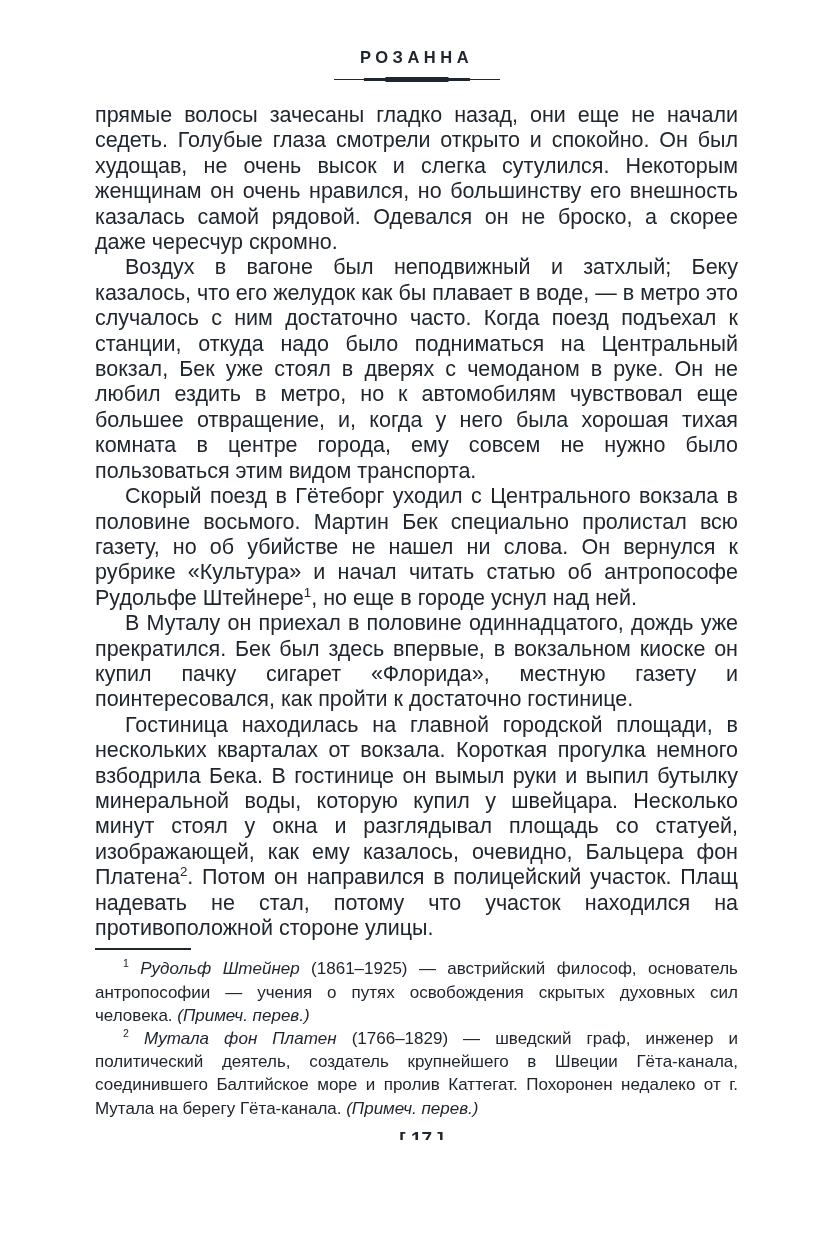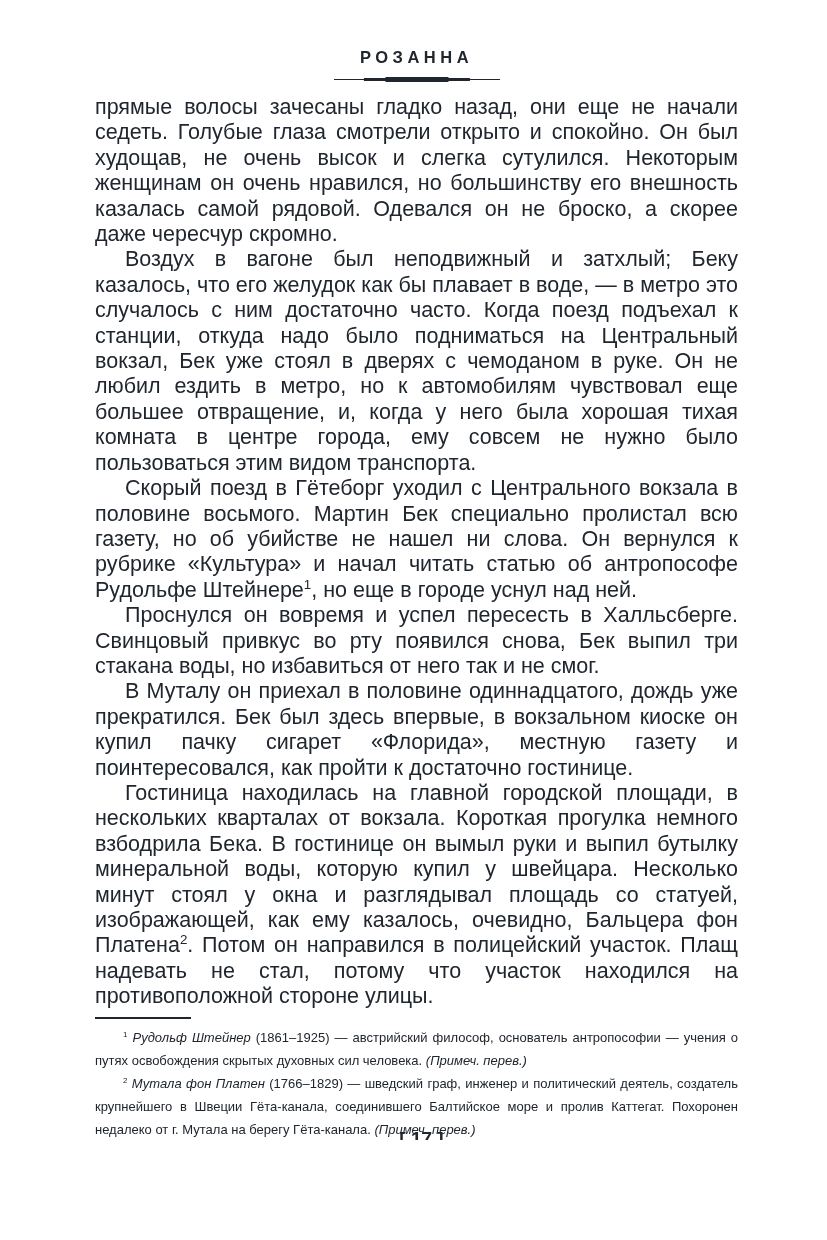--- a/index.html
+++ b/index.html
@@ -46,21 +46,21 @@
     left: 50%;
     transform: translateX(-50%);
     background: #20262e;
   }
   .head-rule .r-thin  { top: 2px; width: 100%; height: 1px; }
   .head-rule .r-mid   { top: 1px; width: 64%;  height: 3px; }
   .head-rule .r-thick { top: 0;   width: 38%;  height: 5px; }
 
   
   .body-text {
-    margin-top: 13px;
+    margin-top: 21px;
     font-size: 21.5px;
     line-height: 25.4px;
     text-align: justify;
   }
   p.para {
     margin: 0;
     padding: 0;
   }
   p.para.indent { text-indent: 30px; }
   sup.fn-ref {
@@ -73,21 +73,21 @@
   .footnotes { margin-top: 7px; }
   .fn-sep {
     width: 96px;
     height: 0;
     border-top: 2px solid #20262e;
     margin: 0 0 7px 0;
   }
   p.footnote {
     margin: 0;
     padding: 0;
-    font-size: 13px;
+    font-size: 17px;
     line-height: 23.2px;
     text-align: justify;
     text-indent: 28px;
   }
   p.footnote i { font-style: italic; }
 
   
   .folio {
     position: absolute;
     left: 16px;
@@ -111,21 +111,20 @@
         <span class="r-thin"></span>
         <span class="r-mid"></span>
         <span class="r-thick"></span>
       </div>
     </header>
 
     <main class="body-text" id="body-paragraphs">
         <p class="para">прямые волосы зачесаны гладко назад, они еще не начали седеть. Голубые глаза смотрели открыто и спокойно. Он был худощав, не очень высок и слегка сутулился. Некоторым женщинам он очень нравился, но большинству его внешность казалась самой рядовой. Одевался он не броско, а скорее даже чересчур скромно.</p>
         <p class="para indent">Воздух в вагоне был неподвижный и затхлый; Беку казалось, что его желудок как бы плавает в воде, — в метро это случалось с ним достаточно часто. Когда поезд подъехал к станции, откуда надо было подниматься на Центральный вокзал, Бек уже стоял в дверях с чемоданом в руке. Он не любил ездить в метро, но к автомобилям чувствовал еще большее отвращение, и, когда у него была хорошая тихая комната в центре города, ему совсем не нужно было пользоваться этим видом транспорта.</p>
         <p class="para indent">Скорый поезд в Гётеборг уходил с Центрального вокзала в половине восьмого. Мартин Бек специально пролистал всю газету, но об убийстве не нашел ни слова. Он вернулся к рубрике «Культура» и начал читать статью об антропософе Рудольфе Штейнере<sup class="fn-ref">1</sup>, но еще в городе уснул над ней.</p>
-        <p class="para indent">Проснулся он вовремя и успел пересесть в Халльсберге. Свинцовый привкус во рту появился снова, Бек выпил три стакана воды, но избавиться от него так и не смог.</p>
         <p class="para indent">В Муталу он приехал в половине одиннадцатого, дождь уже прекратился. Бек был здесь впервые, в вокзальном киоске он купил пачку сигарет «Флорида», местную газету и поинтересовался, как пройти к достаточно гостинице.</p>
         <p class="para indent">Гостиница находилась на главной городской площади, в нескольких кварталах от вокзала. Короткая прогулка немного взбодрила Бека. В гостинице он вымыл руки и выпил бутылку минеральной воды, которую купил у швейцара. Несколько минут стоял у окна и разглядывал площадь со статуей, изображающей, как ему казалось, очевидно, Бальцера фон Платена<sup class="fn-ref">2</sup>. Потом он направился в полицейский участок. Плащ надевать не стал, потому что участок находился на противоположной стороне улицы.</p>
       </main>
 
     <section class="footnotes">
       <div class="fn-sep"></div>
       <div id="footnote-list">
           <p class="footnote"><sup class="fn-ref">1</sup> <i>Рудольф Штейнер</i> (1861–1925) — австрийский философ, основатель антропософии — учения о путях освобождения скрытых духовных сил человека. <i>(Примеч. перев.)</i></p>
           <p class="footnote"><sup class="fn-ref">2</sup> <i>Мутала фон Платен</i> (1766–1829) — шведский граф, инженер и политический деятель, создатель крупнейшего в Швеции Гёта-канала, соединившего Балтийское море и пролив Каттегат. Похоронен недалеко от г. Мутала на берегу Гёта-канала. <i>(Примеч. перев.)</i></p>
         </div>

